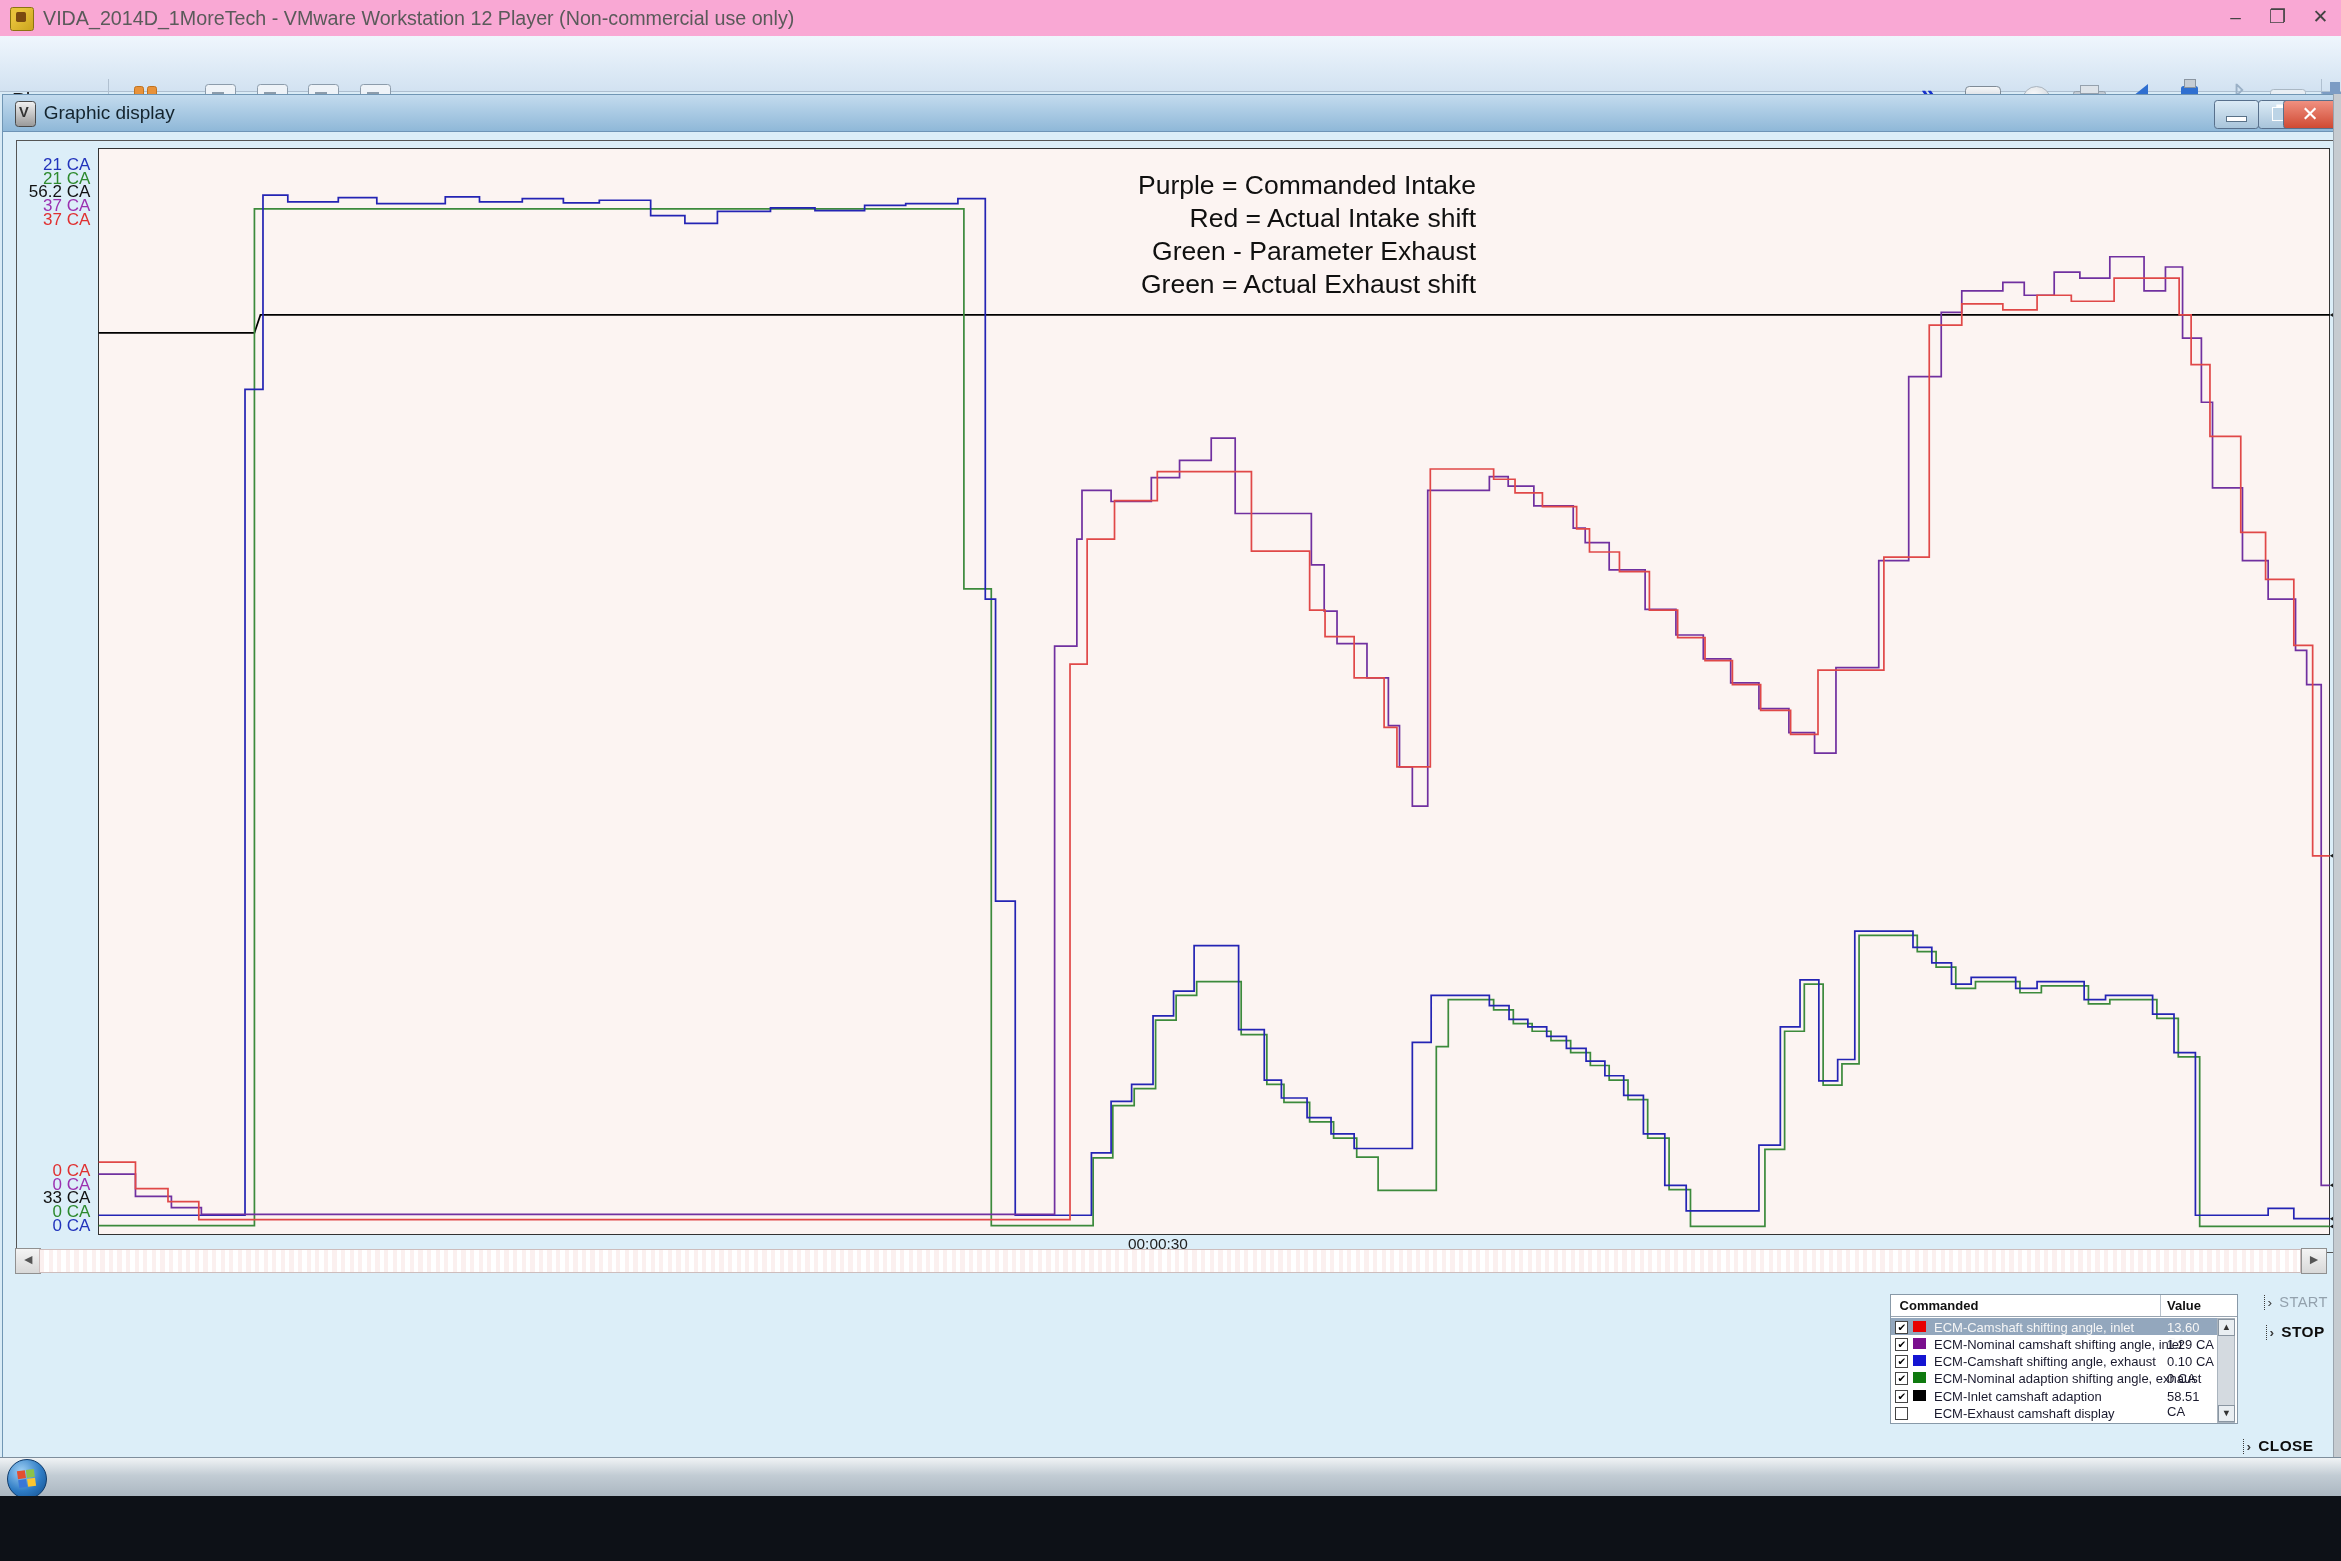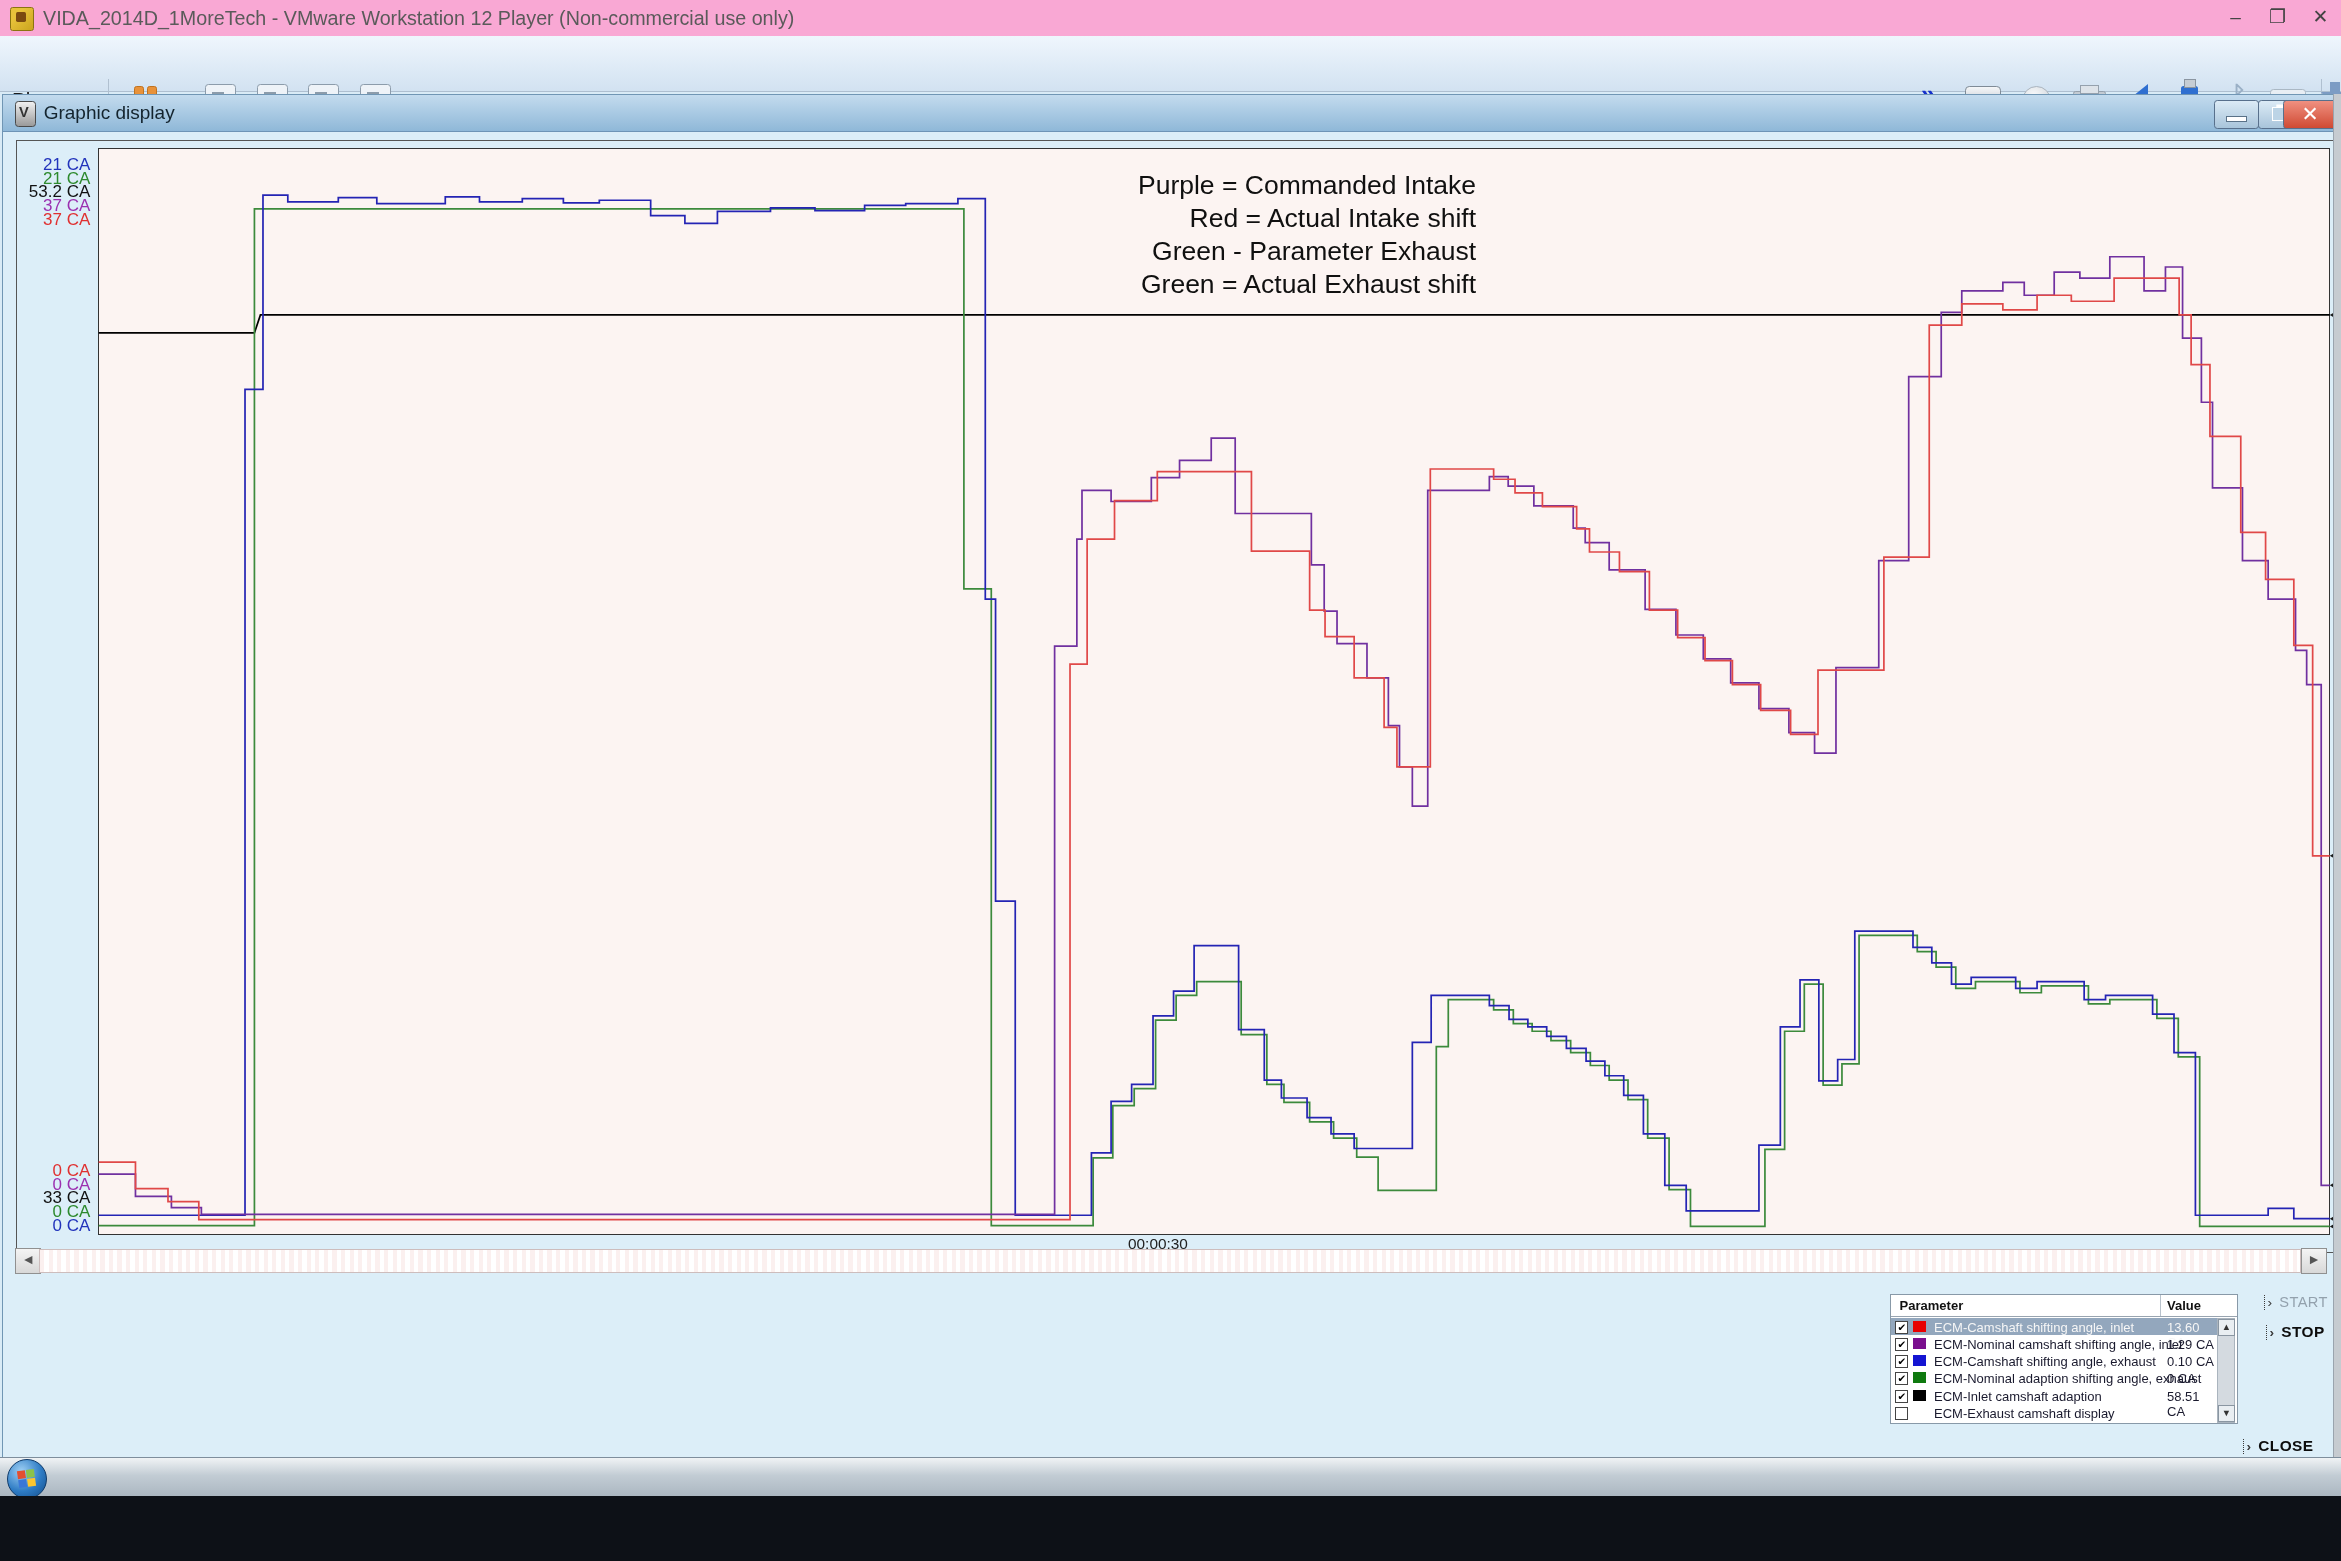--- a/index.html
+++ b/index.html
@@ -142,21 +142,21 @@
   </div>
 
   <div class="abs" id="frame"></div>
 </div>
 
 <div class="abs" id="plot"></div>
 
 <div class="abs" style="left:4.3px;top:158px;" id="ylab-top">
     <div class="ylab" style="color: rgb(34, 51, 187);">21 CA</div>
     <div class="ylab" style="color: rgb(45, 138, 45);">21 CA</div>
-    <div class="ylab" style="color: rgb(17, 17, 17);">53.2 CA</div>
+    <div class="ylab" style="color: rgb(17, 17, 17);">56.2 CA</div>
     <div class="ylab" style="color: rgb(155, 48, 176);">37 CA</div>
     <div class="ylab" style="color: rgb(224, 48, 48);">37 CA</div>
   </div>
 <div class="abs" style="left:4.3px;top:1164px;" id="ylab-bot">
     <div class="ylab" style="color: rgb(224, 48, 48);">0 CA</div>
     <div class="ylab" style="color: rgb(155, 48, 176);">0 CA</div>
     <div class="ylab" style="color: rgb(17, 17, 17);">33 CA</div>
     <div class="ylab" style="color: rgb(45, 138, 45);">0 CA</div>
     <div class="ylab" style="color: rgb(34, 51, 187);">0 CA</div>
   </div>
@@ -188,21 +188,21 @@
 <div class="abs sbtn" style="left:2301px;">►</div>
 
 <div class="abs" id="menu" style="left:0;top:1298px;width:257px;"></div>
 
 <div class="abs" id="start-btn"><span class="mk">›</span><span>START</span></div>
 <div class="abs" id="stop-btn"><span class="mk">›</span><span>STOP</span></div>
 <div class="abs" id="close-btn"><span class="mk">›</span><span>CLOSE</span></div>
 
 <div class="abs" id="ptable">
   <div id="phead">
-    <span class="pc1">Parameter</span>
+    <span class="pc1">Commanded</span>
     <span class="vline"></span>
     <span class="pc2">Value</span>
   </div>
   <div id="prows">
       <div class="prow sel" style="top: 23px;">
         <span class="cb">✔</span>
         <span class="sw" style="background:#e80000"></span>
         <span class="pname">ECM-Camshaft shifting angle, inlet</span>
         <span class="pval">13.60 CA</span>
       </div>

